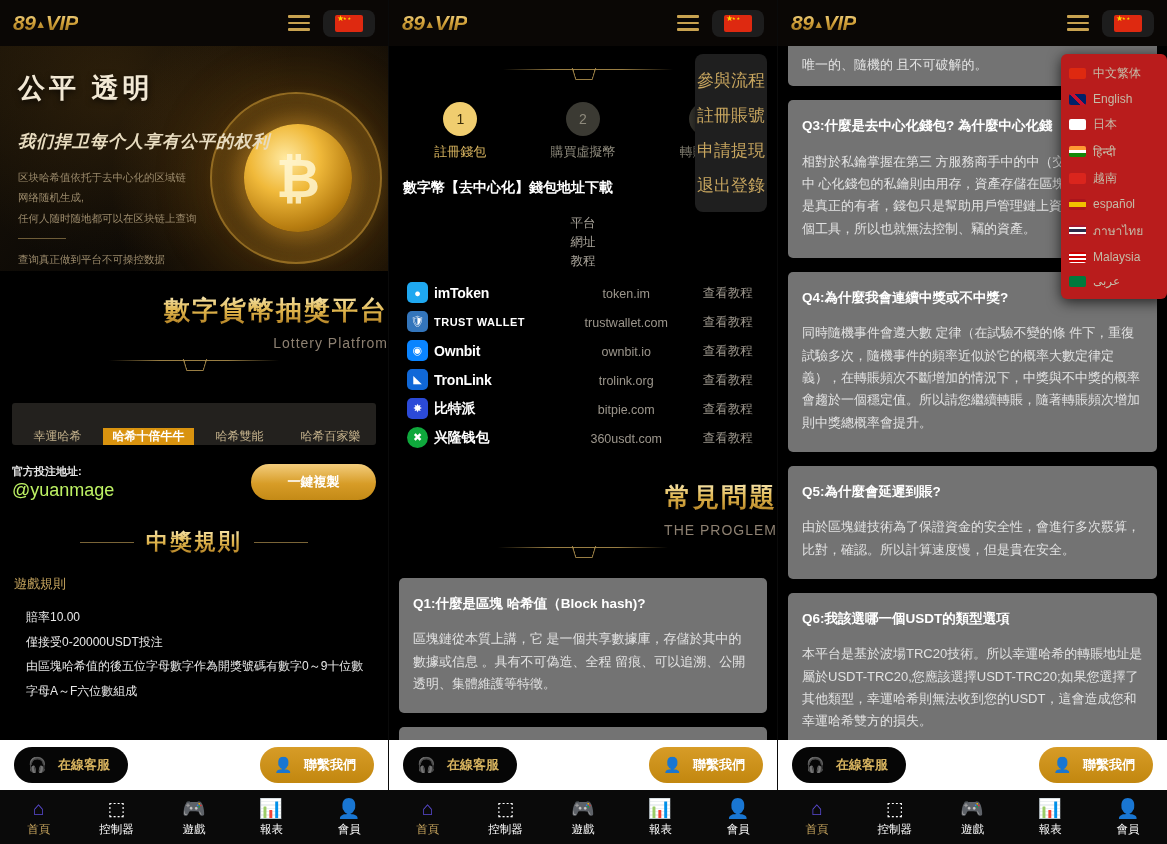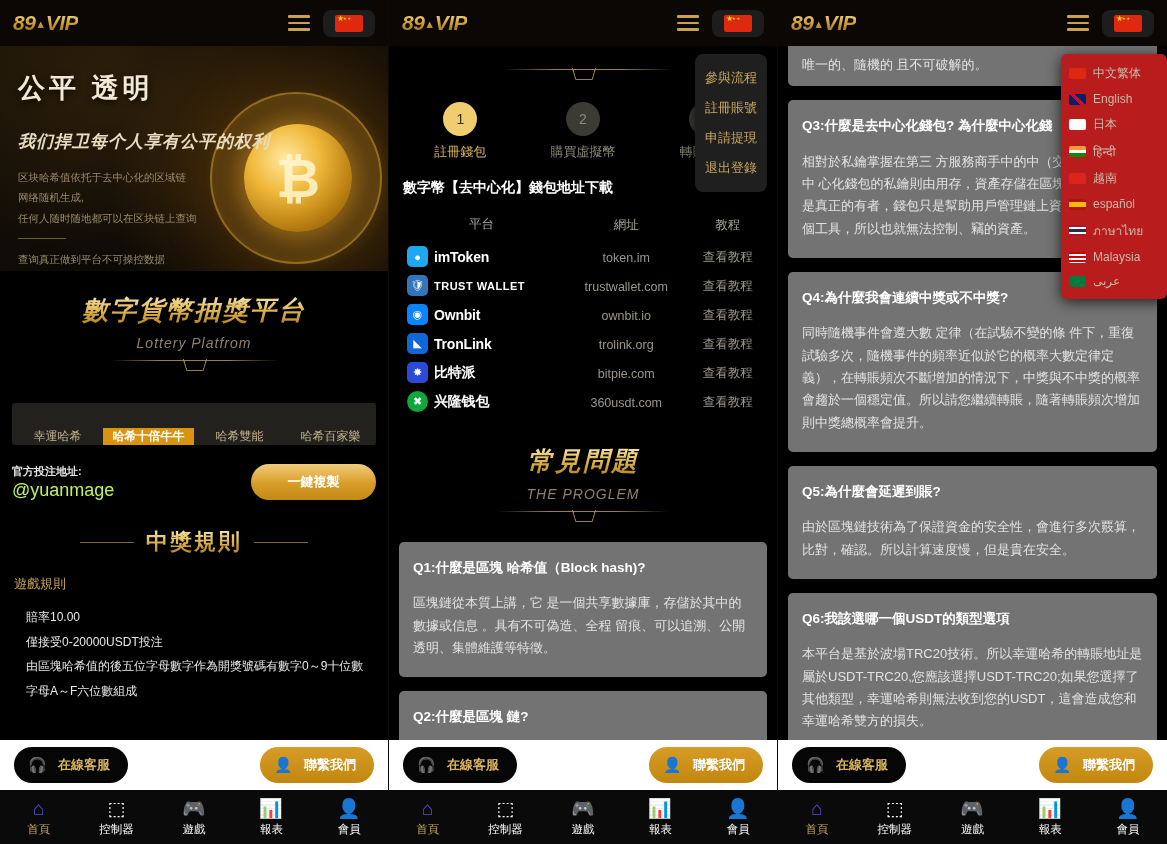--- a/index.html
+++ b/index.html
@@ -95,21 +95,21 @@
     margin-top: 24px; font-size: 17px; font-weight: bold; color: #e8dcc0;
     letter-spacing: 1px; font-style: italic;
   }
   .hero-p {
     margin-top: 14px; font-size: 10.5px; color: #9b8a6b; line-height: 1.95;
   }
   .hero-div { width: 48px; height: 1px; background: #6e5c38; margin: 10px 0 10px; }
 
   
   .sec {
-    text-align: center; padding: 22px 0 0; font-style: italic;
+    text-align: right; padding: 22px 0 0;
   }
   .sec-title {
     font-size: 26px; font-weight: bold; letter-spacing: 2px;
     background: linear-gradient(180deg,#fbf0c4 0%,#e0b54d 50%,#a9761b 100%);
     -webkit-background-clip: text; background-clip: text;
     color: transparent; -webkit-text-fill-color: transparent;
   }
   .sec-sub {
     margin-top: 7px; font-size: 14px; color: #8d8071; letter-spacing: 1px;
   }
@@ -178,21 +178,21 @@
   .step.inactive .num { background: #3b3a33; color: #8e8a7c; }
   .step .slabel { margin-top: 7px; font-size: 13px; color: #d8b45f; }
   .step.inactive .slabel { color: #8e8a7c; }
   .dl-title {
     margin: 18px 0 0 14px; font-size: 14px; font-weight: bold; color: #fff;
   }
 
   
   .wtable { margin: 14px 6px 0; }
   .wrow { display: flex; align-items: center; padding: 4px 0; }
-  .wrow.head { padding-bottom: 8px; }
+  .wrow.head { padding-bottom: 8px; flex-direction: column; }
   .wcol1 { width: 46%; display: flex; align-items: center; gap: 6px; padding-left: 12px; }
   .wcol2 { width: 31%; text-align: center; }
   .wcol3 { width: 23%; text-align: center; }
   .wrow.head .wcol1 { justify-content: center; padding-left: 0; }
   .wrow.head span { font-size: 12.5px; color: #a9a49a; }
   .wname { font-size: 14px; font-weight: bold; color: #fff; letter-spacing: -0.2px; }
   .wurl { font-size: 12.5px; color: #9c968c; }
   .wlink { font-size: 12.5px; color: #9c968c; cursor: pointer; }
   .wicon { width: 21px; height: 21px; border-radius: 5px; flex: 0 0 21px;
            display:flex; align-items:center; justify-content:center; font-size:11px; color:#fff; }
@@ -204,21 +204,21 @@
   .faq-q { font-size: 13.5px; font-weight: bold; color: #fff; line-height: 1.5; }
   .faq-a { margin-top: 14px; font-size: 13px; color: #e2e2e2; line-height: 1.72; }
 
   
   .menu-pop {
     position: absolute; right: 10px; top: 8px; z-index: 50;
     background: #1f1f1f; border-radius: 8px; padding: 9px 0; width: 72px;
     box-shadow: 0 3px 14px rgba(0,0,0,.7);
   }
   .menu-pop .mi {
-    padding: 6px 0; font-size: 13px; color: #c8a65f; text-align: center; cursor: pointer;
+    padding: 6px 0; font-size: 17px; color: #c8a65f; text-align: center; cursor: pointer;
   }
   .lang-pop {
     position: absolute; right: 0px; top: 8px; z-index: 50;
     background: #b91c1c; border-radius: 6px; padding: 6px 0; width: 106px;
     box-shadow: 0 3px 14px rgba(0,0,0,.7);
   }
   .lang-pop .li {
     display: flex; align-items: center; gap: 7px; padding: 5px 8px; cursor: pointer;
   }
   .lang-pop .li .fl {

